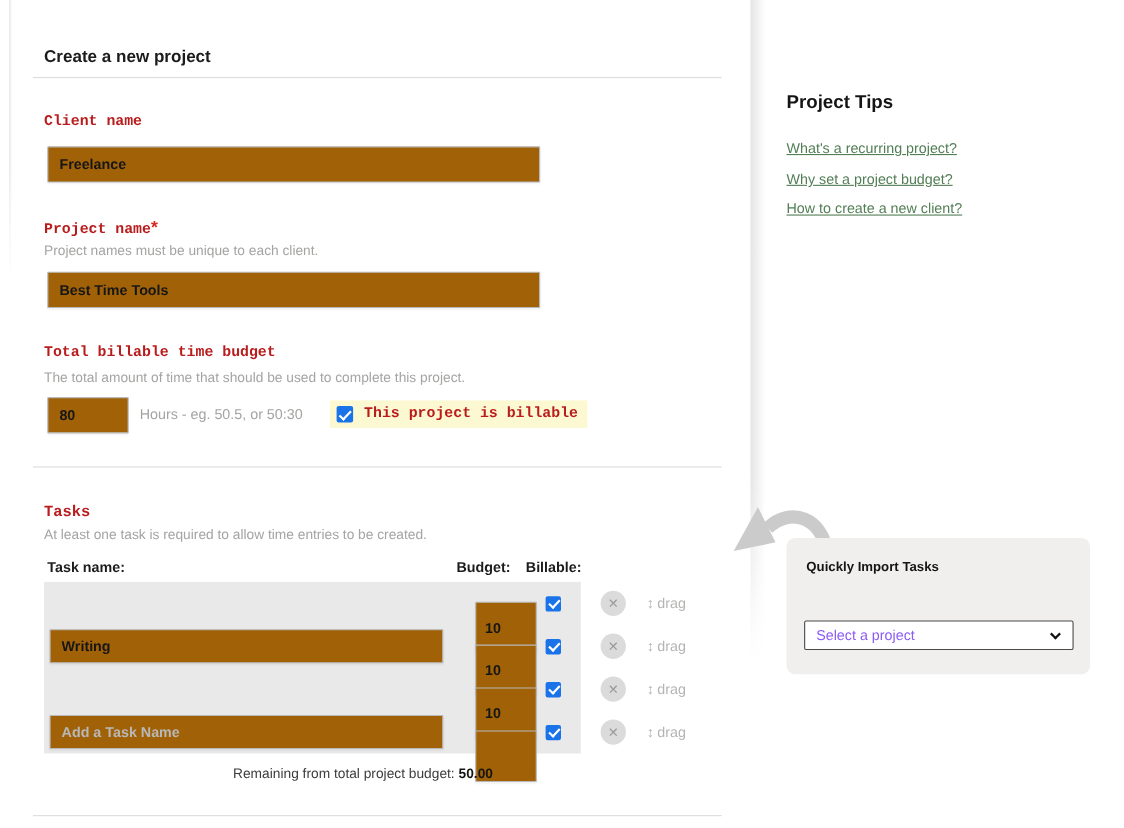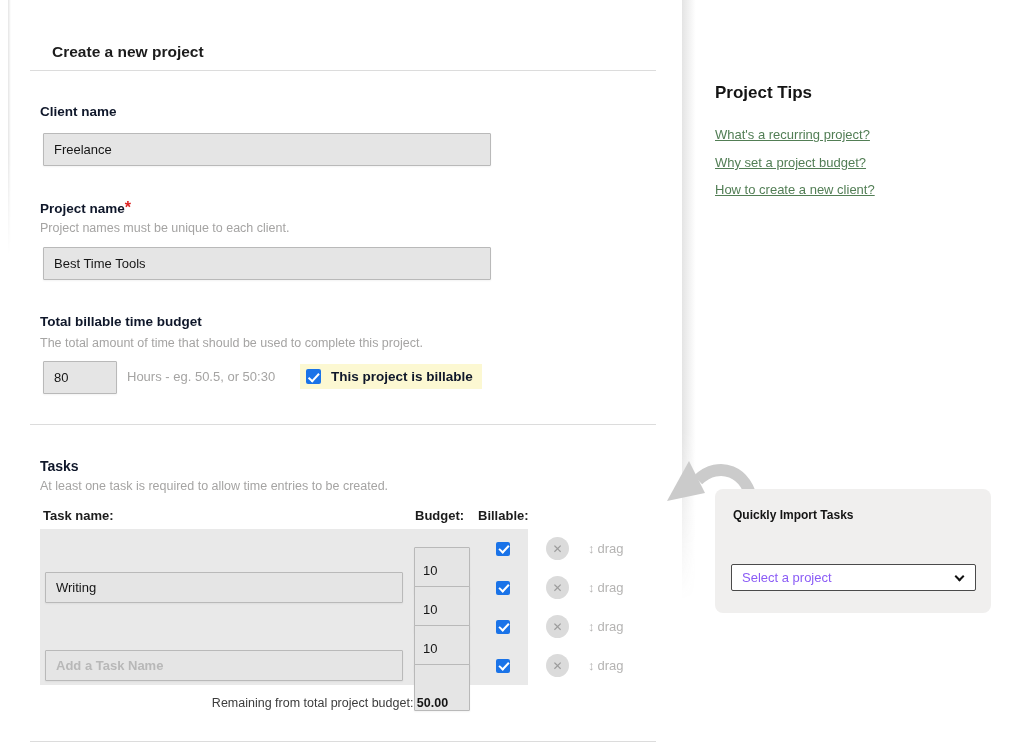--- a/index.html
+++ b/index.html
@@ -20,27 +20,27 @@
   .right-edge {
     left:682px; top:0; width:14px; height:600px;
     background:linear-gradient(to right, rgba(90,90,90,0.16), rgba(90,90,90,0));
     -webkit-mask-image:linear-gradient(to bottom,#000 72%,transparent);
             mask-image:linear-gradient(to bottom,#000 72%,transparent);
   }
 
   hr.rule { border:none; border-top:1px solid #dcdcdc; position:absolute; left:30px; width:626px; }
 
   .h1 { font-size:15.5px; font-weight:bold; color:#1c1c1c; }
-  .label { font-size:13.5px; font-weight:bold; color:#0f172a; }
+  .label { font-size:13.5px; font-weight:bold; color:#b91c1c;font-family:Liberation Mono, monospace; }
   .helper { font-size:12.5px; color:#a5a4a3; }
   .req { color:#d22; font-weight:bold; }
 
   .text-input {
-    border:1px solid #b9b9b9; border-radius:1px; background:#e5e5e5;
-    font-family:inherit; font-size:13px; font-weight:normal; color:#161616;
+    border:1px solid #b9b9b9; border-radius:1px; background:#a16207;
+    font-family:inherit; font-size:13px; font-weight:bold; color:#161616;
     padding:0 10px; height:33px; box-shadow:0 1px 2px rgba(0,0,0,0.05);
     outline:none;
   }
   .text-input::placeholder { color:#b8b8b8; font-weight:bold; }
 
   .hint { font-size:13px; color:#a5a4a3; }
 
   .billable-wrap {
     background:#fcf8d2; display:inline-flex; align-items:center;
     padding:5px 9px 5px 6px; gap:10px;
@@ -58,21 +58,21 @@
 
   
   .task-header { font-size:13px; font-weight:bold; color:#1c1c1c; position:absolute; }
   .task-rows { position:absolute; left:40px; top:529px; width:582px; }
   .task-rows::before {
     content:""; position:absolute; left:0; top:0; width:488px; height:100%;
     background:#e9e9e9;
   }
   .task-row { position:relative; height:39px; display:flex; align-items:center; }
   .task-row .name-input  { position:absolute; left:5px;  width:358px; height:31px; }
-  .task-row .budget-input{ position:absolute; left:374px; width:56px; height:47px; padding:0 8px;margin-top:44px; }
+  .task-row .budget-input{ position:absolute; left:392px; width:56px; height:47px; padding:0 8px;margin-top:44px; }
   .task-row .cb          { position:absolute; left:456px; width:14px; height:14px; }
   .task-row .cb.checked::after { left:4.5px; top:1px; width:4px; height:8px; }
   .remove-btn {
     position:absolute; left:506px; width:23px; height:23px; border-radius:50%;
     background:#dbdbdb; border:none; color:#9b9b9b; font-size:12px; font-weight:bold;
     display:flex; align-items:center; justify-content:center; cursor:pointer;
     font-family:inherit; line-height:1;
   }
   .drag-handle {
     position:absolute; left:548px; display:flex; align-items:center; gap:3px;
@@ -103,21 +103,21 @@
     border-right:2px solid #111; border-bottom:2px solid #111; transform:rotate(45deg);
   }
   .arrow-svg { position:absolute; left:655px; top:449px; pointer-events:none; }
 </style>
 </head>
 <body>
 
 <div class="abs left-edge"></div>
 <div class="abs right-edge"></div>
 
-<div class="abs h1" style="left:40px; top:43px;margin-left:12px;">Create a new project</div>
+<div class="abs h1" style="left:40px; top:43px;">Create a new project</div>
 <hr class="rule" style="top:70px;">
 
 <div class="abs label" style="left:40px; top:104px;">Client name</div>
 <input class="abs text-input" style="left: 43px; top: 133px; width: 448px;" value="Freelance">
 
 <div class="abs" style="left:40px; top:199px;">
   <span class="label">Project name</span><span class="req">*</span>
 </div>
 <div class="abs helper" style="left:40px; top:221px;">Project names must be unique to each client.</div>
 <input class="abs text-input" style="left: 43px; top: 247px; width: 448px;" value="Best Time Tools">

